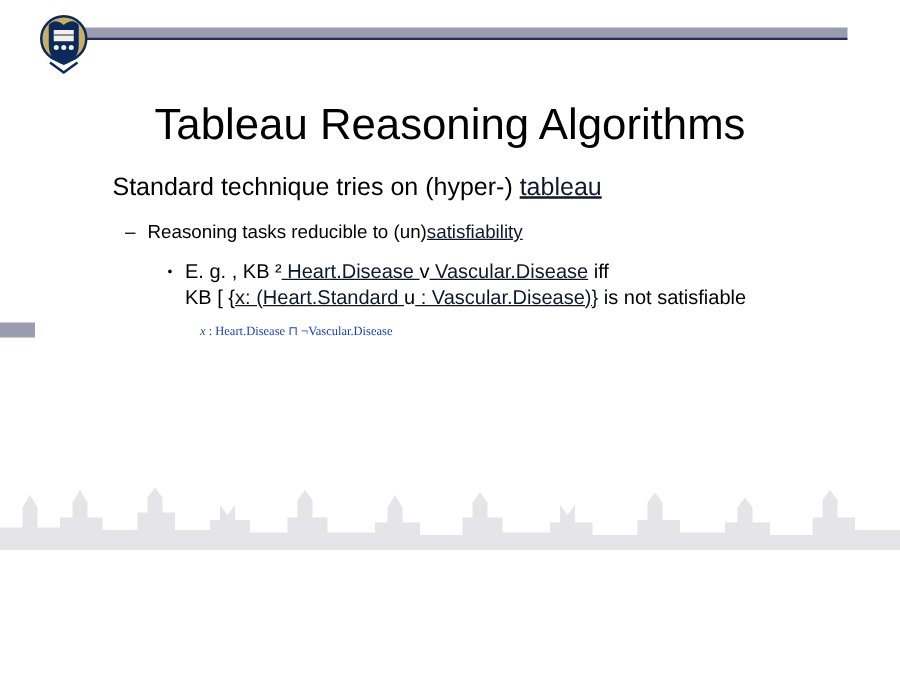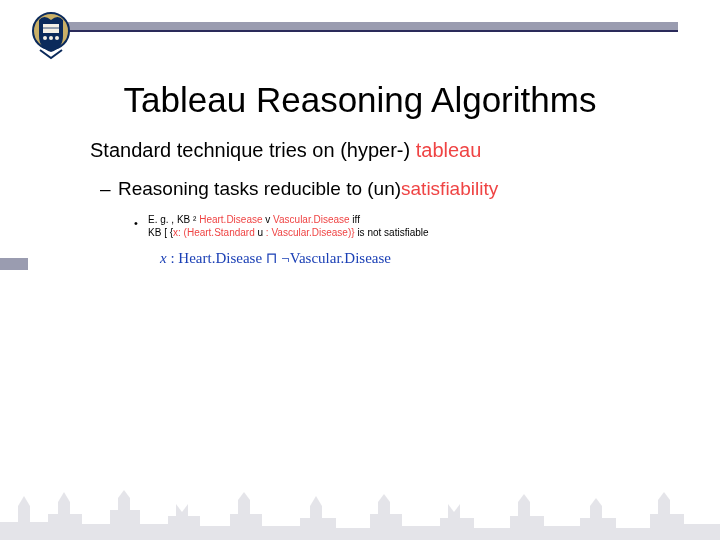--- a/index.html
+++ b/index.html
@@ -1,31 +1,31 @@
 <!DOCTYPE html>
 <html><head>
 <meta charset="utf-8">
 <style>
   * { margin: 0; padding: 0; box-sizing: border-box; }
   html, body { width: 720px; height: 540px; font-family: Arial, Helvetica, sans-serif; background: #fff; overflow: hidden; }
-  .slide { position: relative; width: 720px; height: 540px; }
+  .slide { position: relative; width: 720px; height: 440px; }
   .topbar { position: absolute; top: 22px; left: 42px; width: 636px; height: 8px; background: #9a9cb0; }
   .topbar-underline { position: absolute; top: 30px; left: 42px; width: 636px; height: 2px; background: #2a2a5a; }
   .crest { position: absolute; top: 10px; left: 30px; width: 42px; height: 50px; }
   .crest svg { width: 100%; height: 100%; }
   .title { position: absolute; top: 80px; left: 0; width: 720px; text-align: center; font-size: 35px; font-weight: 400; color: #000; }
   .body { position: absolute; top: 138px; left: 90px; width: 580px; }
   .lvl0 { font-size: 20px; color: #000; margin-bottom: 14px; line-height: 1.25; }
-  .lvl1 { font-size: 19px; color: #000; margin-left: 28px; margin-bottom: 12px; line-height: 1.25; position: relative; }
+  .lvl1 { font-size: 15px; color: #000; margin-left: 28px; margin-bottom: 12px; line-height: 1.25; position: relative; }
   .lvl1::before { content: "–"; position: absolute; left: -18px; }
-  .lvl2 { font-size: 10px; color: #000; margin-left: 58px; margin-bottom: 1px; line-height: 1.3; position: relative; }
+  .lvl2 { font-size: 16px; color: #000; margin-left: 58px; margin-bottom: 1px; line-height: 1.3; position: relative; }
   .lvl2::before { content: "•"; position: absolute; left: -14px; font-size: 11px; top: 3px; }
-  .hl { color: #ef4444; }
+  .hl { color: #0f172a; text-decoration: underline; }
   .em { }
-  .formula { margin-left: 70px; margin-top: 10px; font-family: 'Times New Roman', serif; font-size: 15px; color: #1a3fb5; }
+  .formula { margin-left: 70px; margin-top: 10px; font-family: 'Times New Roman', serif; font-size: 10px; color: #1a3fb5; }
   .formula .var { font-style: italic; }
   .silhouette { position: absolute; bottom: 0; left: 0; width: 720px; height: 56px; opacity: 0.14; }
   .silhouette svg { width: 100%; height: 100%; }
   .leftbox { position: absolute; top: 258px; left: 0; width: 28px; height: 12px; background: #9a9cb0; }
 </style>
 </head>
 <body>
 
 <div class="slide">
 

